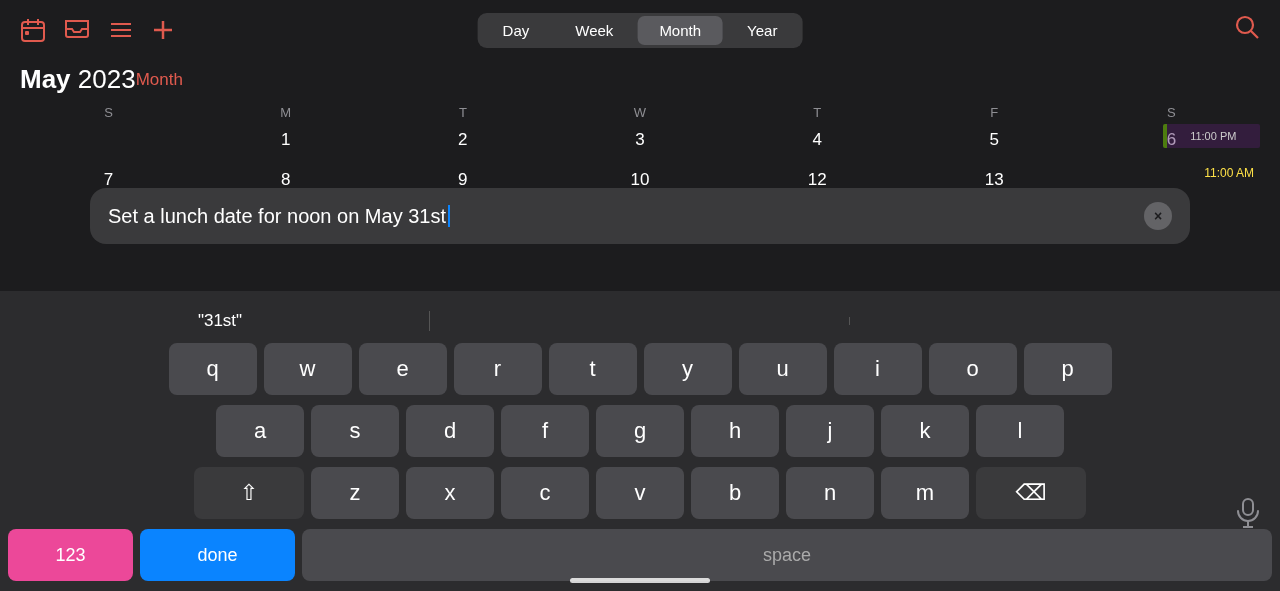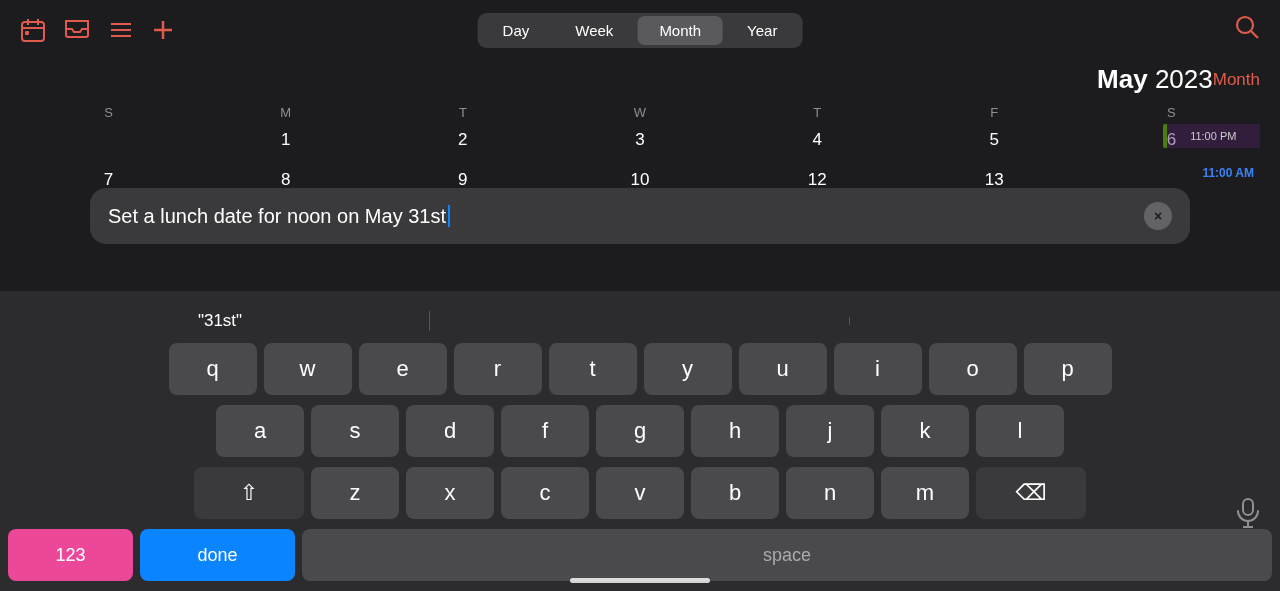--- a/index.html
+++ b/index.html
@@ -72,21 +72,21 @@
       color: #e05a4e;
       font-size: 22px;
       cursor: pointer;
     }
 
     
     .calendar-header {
       padding: 4px 20px 6px;
       display: flex;
       align-items: center;
-      justify-content: flex-end;
+      justify-content: flex-start;
       background: #1c1c1e;
     }
 
     .month-title {
       font-size: 26px;
       font-weight: 300;
       color: #fff;
     }
 
     .month-title .month-bold {
@@ -397,21 +397,21 @@
   </div>
 </div>
 
 <div class="calendar-grid" style="position:relative;">
   <div class="cal-cell">7</div>
   <div class="cal-cell">8</div>
   <div class="cal-cell">9</div>
   <div class="cal-cell">10</div>
   <div class="cal-cell">12</div>
   <div class="cal-cell">13</div>
-  <div style="position:absolute;right:20px;top:0;font-size:12px;color:#3b82f6;padding:2px 6px;font-weight:bold;">
+  <div style="position:absolute;right:20px;top:0;font-size:12px;color:#fde047;padding:2px 6px;">
     <span>11:00 AM</span>
   </div>
 </div>
 
 <div class="text-input-bar">
   <div class="text-input-content">
     <span>Set a lunch date for noon on May 31st</span>
       <span class="cursor"></span>
   </div>
   <div class="clear-btn">×</div>

